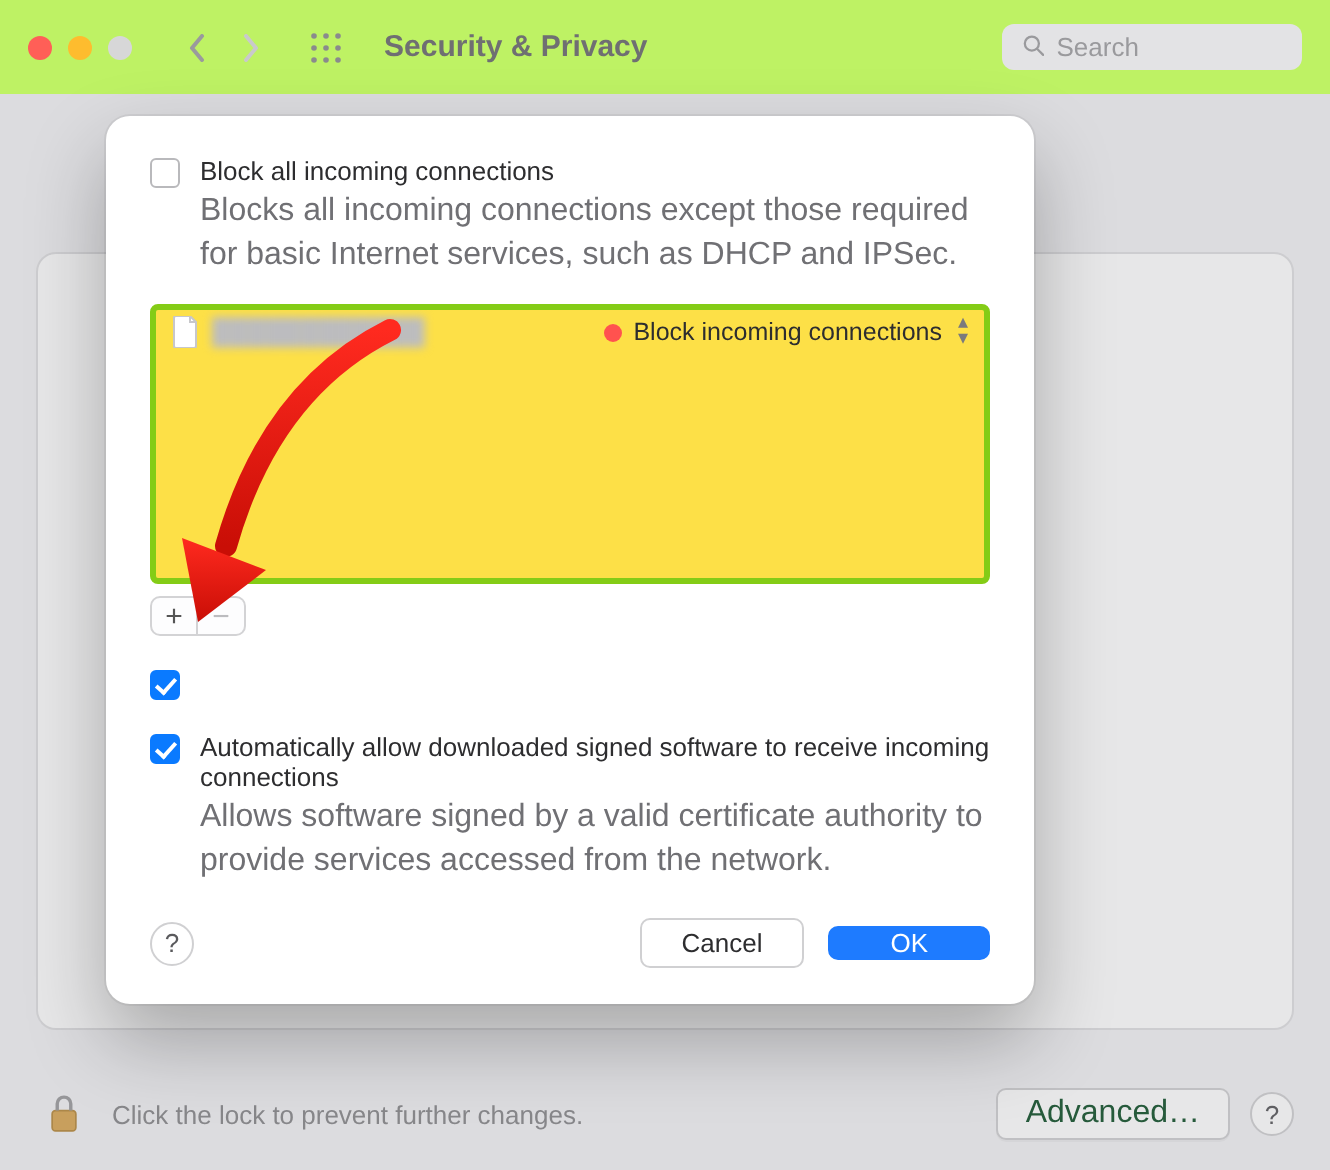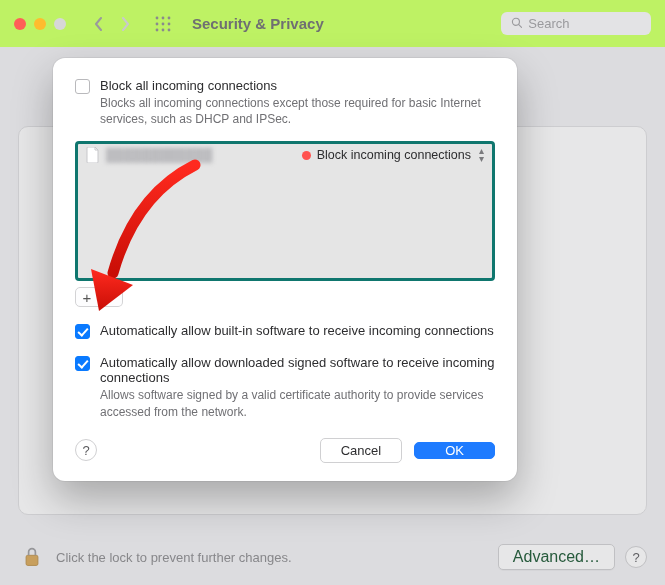--- a/index.html
+++ b/index.html
@@ -89,27 +89,27 @@
     width: 15px; height: 15px; border: 1px solid #b9b9bc; border-radius: 3px;
     background: #fff; flex: 0 0 15px; margin-top: 1px; position: relative;
   }
   .chk.on { background: #0a7aff; border-color: #0a7aff; }
   .chk.on::after {
     content: ""; position: absolute; left: 4px; top: 1px;
     width: 4px; height: 8px; border: solid #fff; border-width: 0 2px 2px 0;
     transform: rotate(42deg);
   }
   .lbl { font-size: 13px; color: #2d2d2f; }
-  .desc { font-size: 12px; color: #707074; line-height: 1.35; margin-top: 2px; }
+  .desc { font-size: 16px; color: #707074; line-height: 1.35; margin-top: 2px; }
   .bodycol { display: flex; flex-direction: column; }
 
   .applist {
     margin: 14px 0 0 0;
-    border: 3px solid #0f766e; border-radius: 4px;
-    background: #e5e5e5; height: 140px; overflow: hidden;
+    border: 3px solid #84cc16; border-radius: 4px;
+    background: #fde047; height: 140px; overflow: hidden;
   }
   .applist-row {
     display: flex; align-items: center; height: 22px;
     padding: 0 8px; font-size: 12.5px;
   }
   .appicon { width: 14px; height: 16px; margin-right: 6px; }
   .apptext { color: #bcbcbf; filter: blur(2px); }
   .rowspacer { flex: 1; }
   .statusdot { width: 9px; height: 9px; border-radius: 50%; background: #ff524f; margin-right: 6px; }
   .statlabel { color: #2d2d2f; }
@@ -233,23 +233,20 @@
         </div>
     </div>
   </div>
   <div class="pm">
     <button>+</button>
     <button>−</button>
   </div>
 
   <div class="section row">
     <div class="chk on"></div>
-    <div class="bodycol">
-      <span class="lbl">Automatically allow built-in software to receive incoming connections</span>
-    </div>
   </div>
 
   <div class="section row">
     <div class="chk on"></div>
     <div class="bodycol">
       <span class="lbl">Automatically allow downloaded signed software to receive incoming connections</span>
       <span class="desc">Allows software signed by a valid certificate authority to provide services accessed from the network.</span>
     </div>
   </div>
 

